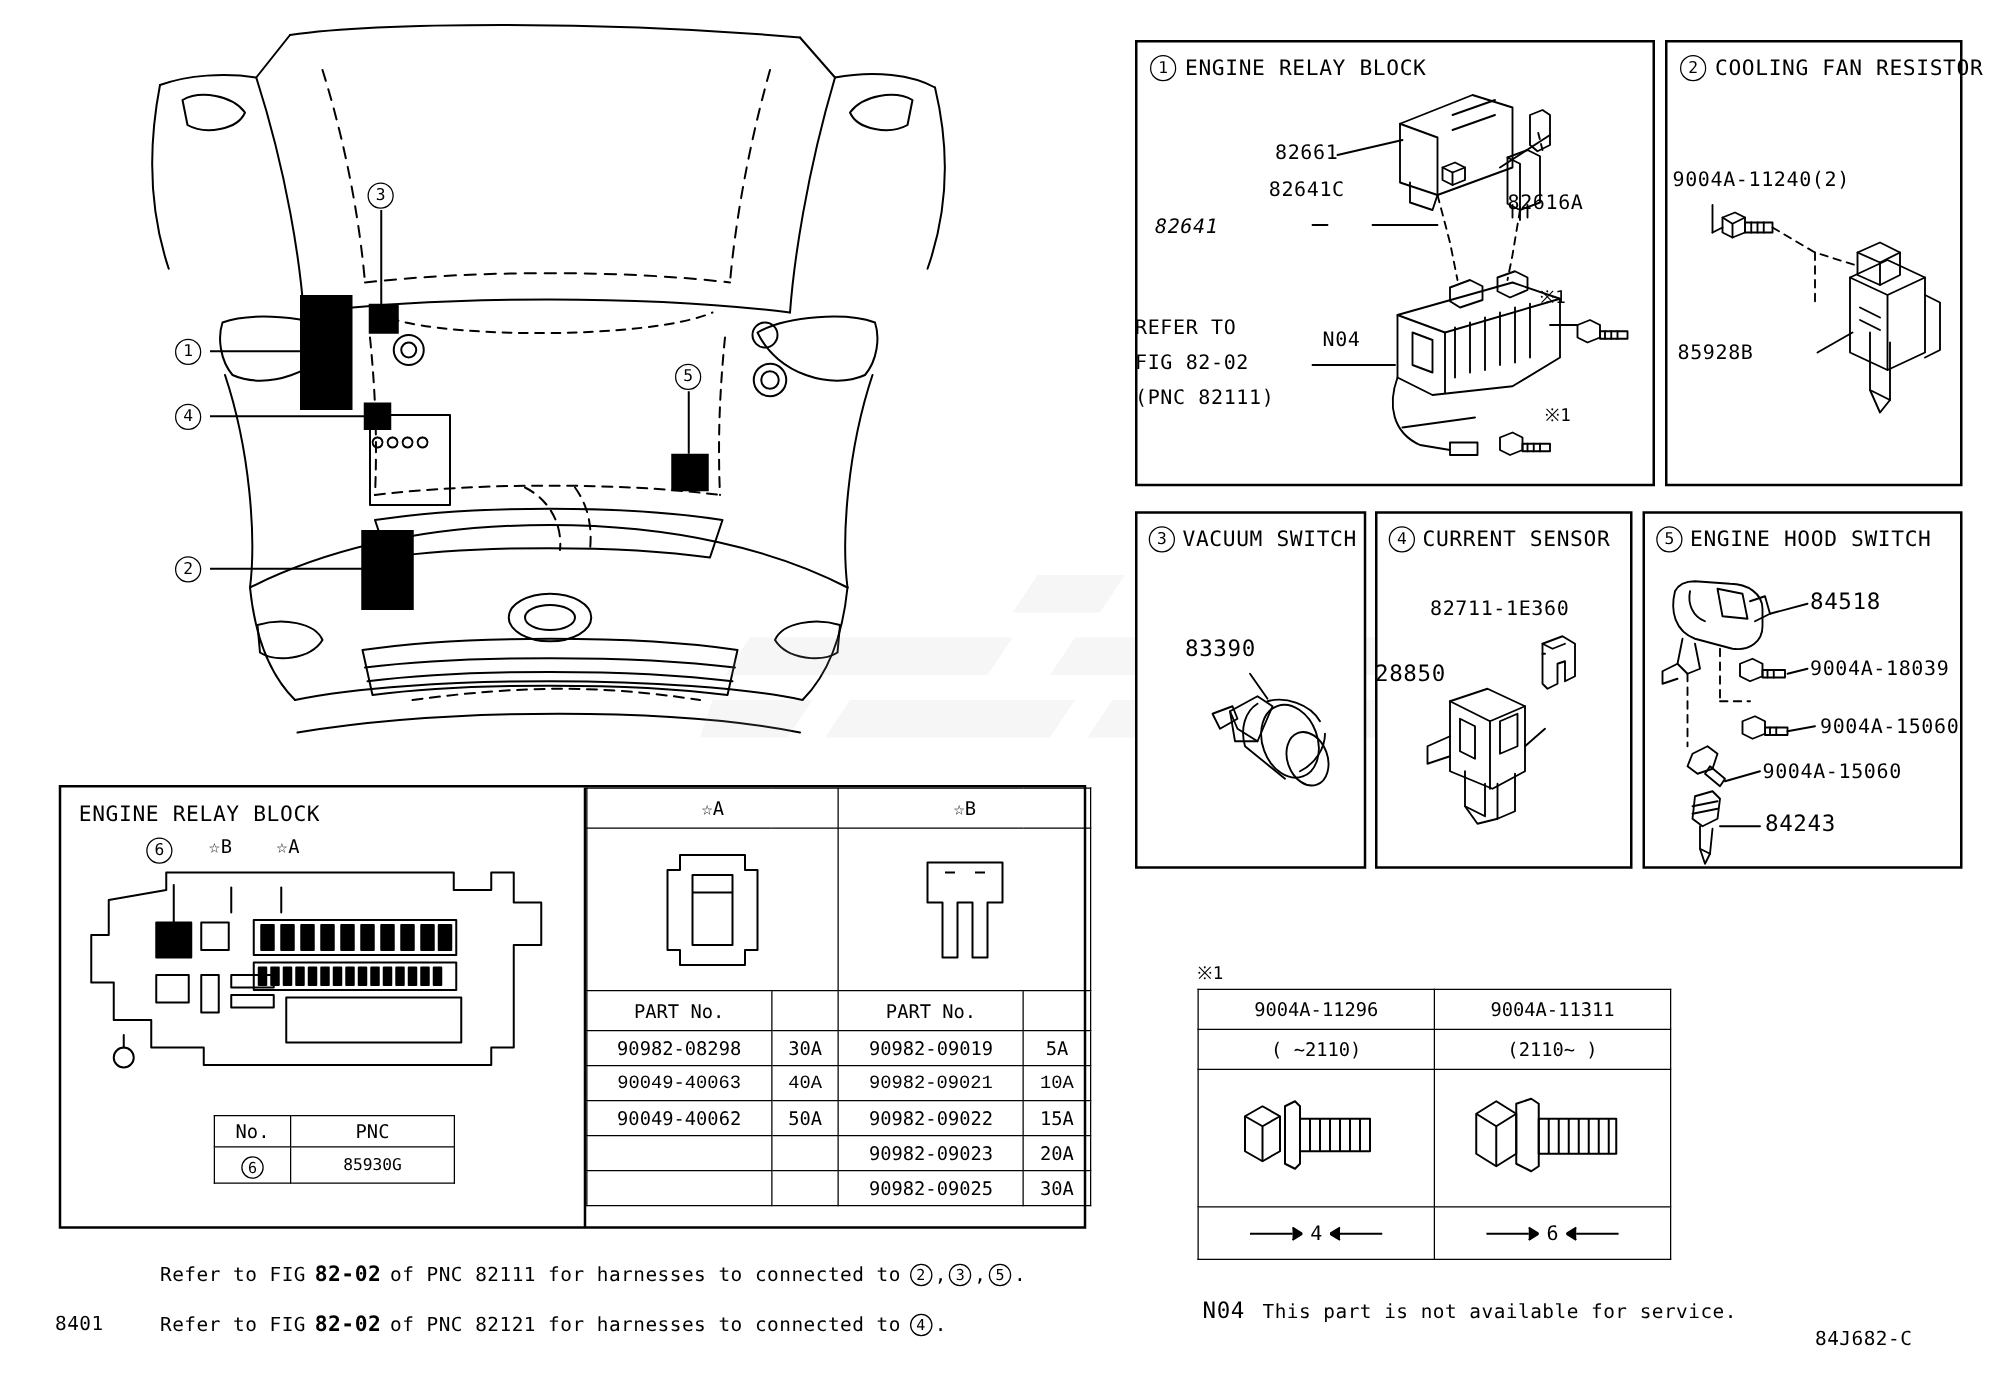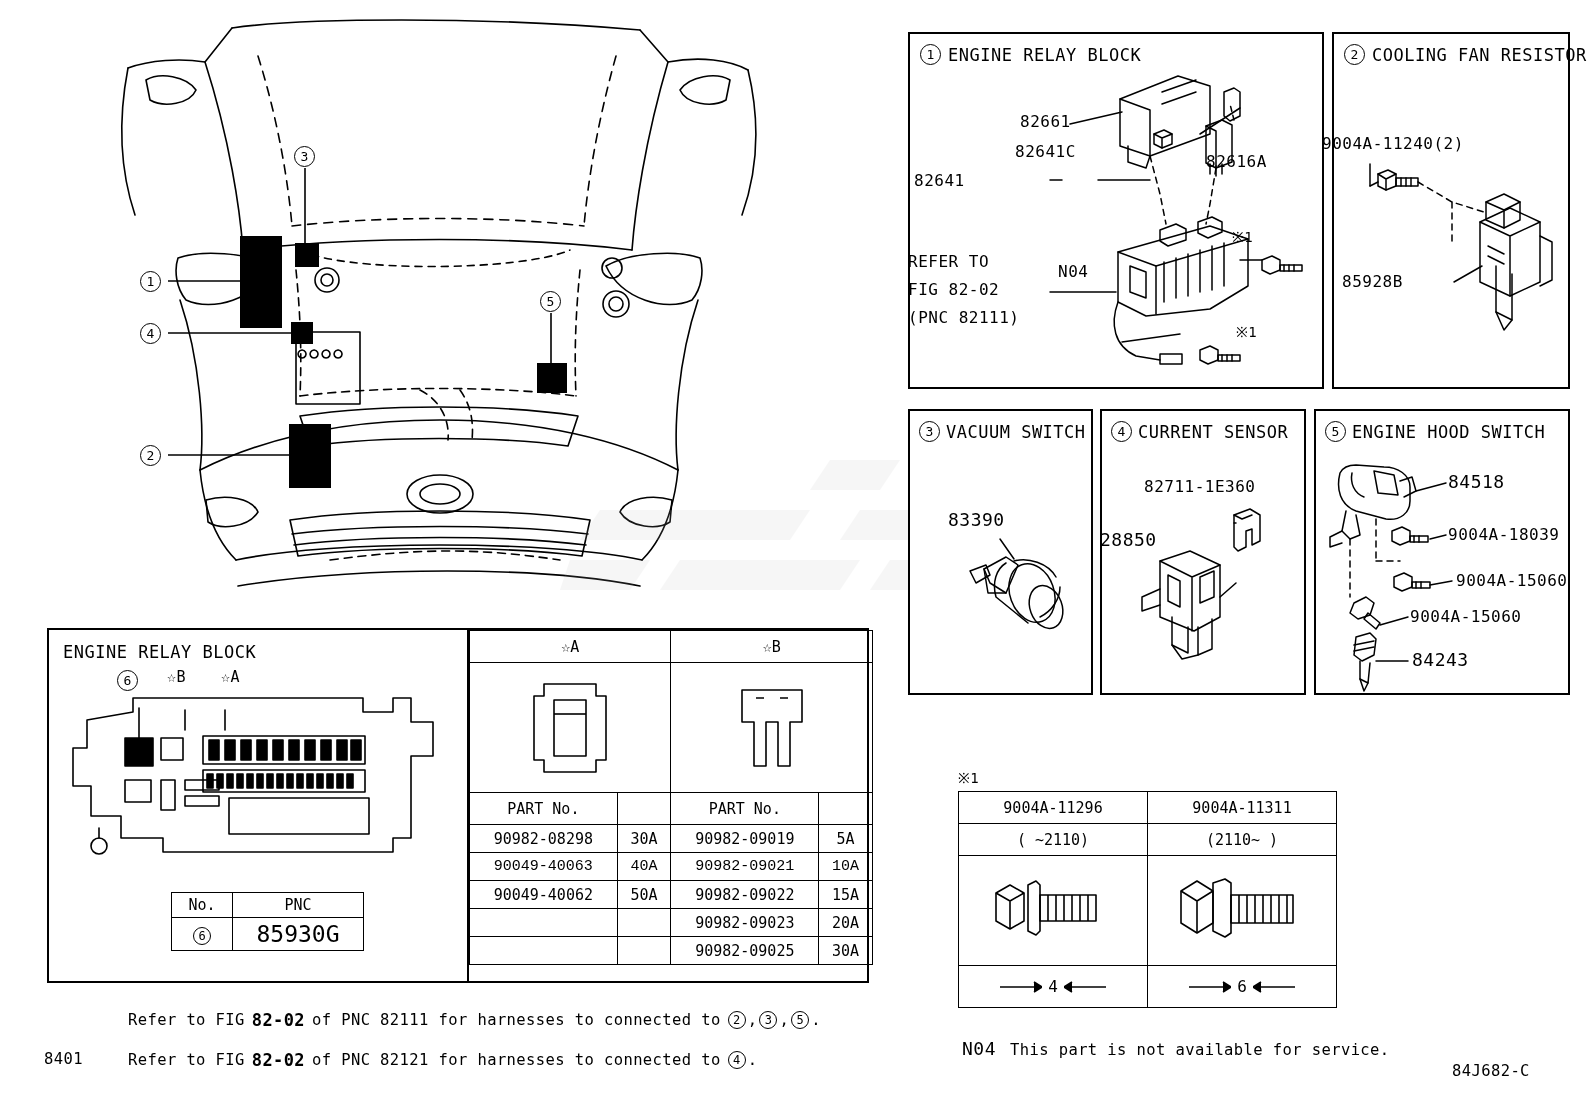--- a/index.html
+++ b/index.html
@@ -271,21 +271,21 @@
       <line x1="188" y1="146" x2="240" y2="146"></line>
       <line x1="140" y1="146" x2="152" y2="146"></line>
       <line x1="140" y1="258" x2="206" y2="258"></line>
       <line x1="330" y1="226" x2="352" y2="226"></line>
       <path d="M212 308 L270 300"></path>
     </g>
   </svg>
 
   <div class="abs lbl" style="left:110px; top:78px;">82661</div>
   <div class="abs lbl" style="left:296px; top:118px;">82616A</div>
-  <div class="abs lbl" style="left:4px; top:137px;">82641</div>
+  <div class="abs lbl" style="left:14px; top:137px;font-style:italic;">82641</div>
   <div class="abs lbl" style="left:105px; top:108px;text-align:right;">82641C</div>
   <div class="abs lbl lbl-sm" style="left:322px; top:193px;">※1</div>
   <div class="abs lbl lbl-sm" style="left:326px; top:288px;">※1</div>
   <div class="abs lbl" style="left:148px; top:228px;">N04</div>
   <div class="abs lbl" style="left:-2px; top:218px;">REFER TO</div>
   <div class="abs lbl" style="left:-2px; top:246px;">FIG 82-02</div>
   <div class="abs lbl" style="left:-2px; top:274px;">(PNC 82111)</div>
 </div>
 
 <div class="abs panel" style="left:1332px; top:32px; width:238px; height:357px;">
@@ -313,21 +313,21 @@
       <path d="M162 232 L162 278 L178 286 L178 240"></path>
       <path d="M162 278 L170 296 L178 286"></path>
       <path d="M154 212 L170 220 M154 222 L170 230"></path>
 
       <line x1="120" y1="248" x2="148" y2="232"></line>
       <line x1="36" y1="152" x2="44" y2="148"></line>
       <line x1="36" y1="130" x2="36" y2="152"></line>
     </g>
   </svg>
 
-  <div class="abs lbl" style="left:-12px; top:100px;">9004A-11240(2)</div>
+  <div class="abs lbl" style="left:-12px; top:100px;padding-left:16px;">9004A-11240(2)</div>
   <div class="abs lbl" style="left:8px; top:238px;">85928B</div>
 </div>
 
 <div class="abs panel" style="left:908px; top:409px; width:185px; height:286px;">
   <div class="abs" style="left:9px; top:10px; display:flex; align-items:center; gap:6px;">
     <span class="circnum">3</span>
     <span class="panel-title">VACUUM SWITCH</span>
   </div>
 
   <svg class="abs" style="left:0; top:0;" width="185" height="286" viewBox="0 0 185 286">
@@ -494,21 +494,21 @@
   <table class="grid abs" style="left:122px; top:262px;">
     <tbody>
         <tr>
       <td style="width:52px;">No.</td>
       <td style="width:122px;">PNC</td>
     </tr>
     <tr>
       <td>
         <span class="circnum-sm">6</span>
       </td>
-      <td style="font-size:23px;">85930G</td>
+      <td style="font-size:13px;">85930G</td>
     </tr>
   </tbody>
     </table>
 
   <div class="abs" style="left:418px; top:0; width:404px; height:352px; border-left:2px solid #000;">
     <table class="grid abs" style="left:0px; top:0px;">
       <tbody>
           <tr style="height:32px;">
         <td colspan="2" style="width:200px;">☆A</td>
         <td colspan="2" style="width:200px;">☆B</td>

